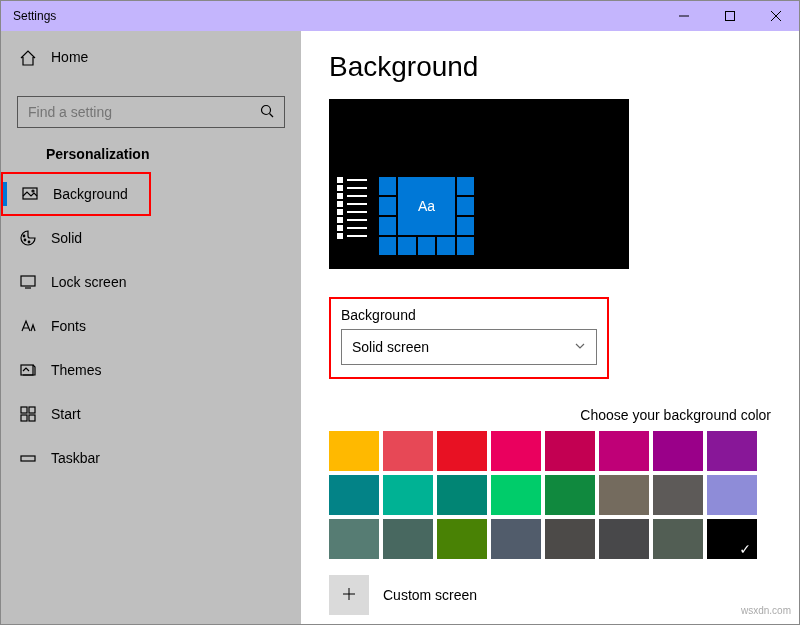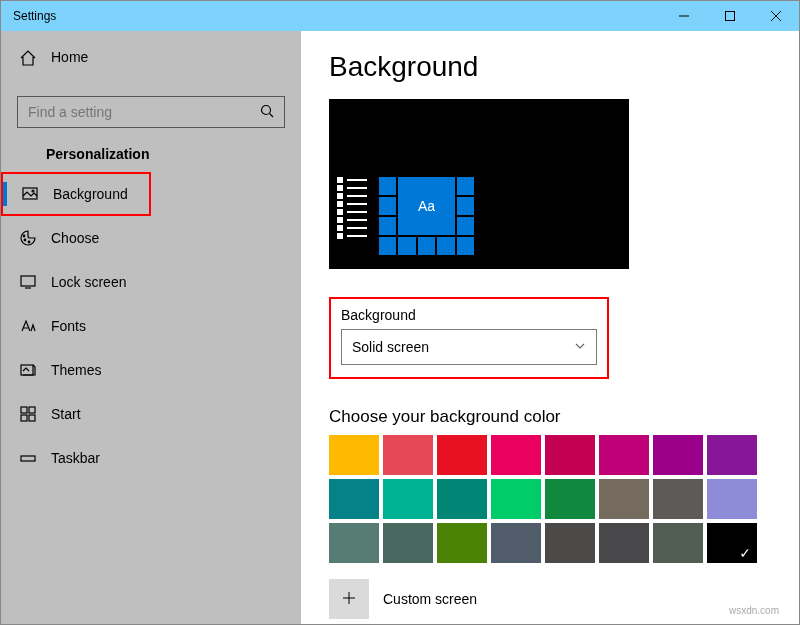--- a/index.html
+++ b/index.html
@@ -12,21 +12,21 @@
     height: 625px;
     overflow: hidden;
     border: 1px solid #888;
     position: relative;
   }
   .titlebar {
     height: 30px;
     display: flex;
     align-items: center;
     justify-content: space-between;
-    background: #7dd3fc;
+    background: #c4b5fd;
   }
   .titlebar-left {
     padding-left: 12px;
     font-size: 12px;
   }
   .titlebar-controls { display: flex; }
   .titlebar-controls .ctl {
     width: 46px;
     height: 30px;
     display: flex;
@@ -146,21 +146,21 @@
   .dropdown {
     border: 1px solid #7a7a7a;
     height: 36px;
     display: flex;
     align-items: center;
     justify-content: space-between;
     padding: 0 10px;
     cursor: pointer;
     background: #fff;
   }
-  .section-label { font-size: 17px; margin-bottom: 8px; }
+  .section-label { font-size: 14px; margin-bottom: 8px; text-align: right; }
   .color-grid {
     display: grid;
     grid-template-columns: repeat(8, 50px);
     grid-auto-rows: 40px;
     gap: 4px;
     width: fit-content;
     margin-bottom: 16px;
   }
   .swatch {
     cursor: pointer;
@@ -178,21 +178,21 @@
   }
   .custom-btn {
     width: 40px; height: 40px;
     background: #dadada;
     display:flex; align-items:center; justify-content:center;
     font-size: 20px;
     cursor: pointer;
   }
   .watermark {
     position: absolute;
-    right: 20px; bottom: 8px;
+    right: 8px; bottom: 8px;
     font-size: 10px;
     color: #aaa;
   }
 </style>
 </head>
 <body>
 
 <div class="titlebar">
   <div class="titlebar-left">Settings</div>
   <div class="titlebar-controls">
@@ -247,21 +247,21 @@
             </svg></span>
           <span>Background</span>
         </div>
         <div class="nav-item">
           <span class="icon"><svg width="18" height="18" viewBox="0 0 18 18" fill="none" stroke="#000" stroke-width="1.2">
               <path d="M9 2 A7 7 0 1 0 16 9 H11 A2 2 0 0 1 9 7 Z"></path>
               <circle cx="5" cy="7" r="0.8" fill="#000"></circle>
               <circle cx="6" cy="11" r="0.8" fill="#000"></circle>
               <circle cx="10" cy="13" r="0.8" fill="#000"></circle>
             </svg></span>
-          <span>Choose</span>
+          <span>Solid</span>
         </div>
         <div class="nav-item">
           <span class="icon"><svg width="18" height="18" viewBox="0 0 18 18" fill="none" stroke="#000" stroke-width="1.2">
               <rect x="2" y="3" width="14" height="10"></rect>
               <line x1="6" y1="15" x2="12" y2="15"></line>
             </svg></span>
           <span>Lock screen</span>
         </div>
         <div class="nav-item">
           <span class="icon"><svg width="18" height="18" viewBox="0 0 18 18" fill="none" stroke="#000" stroke-width="1.2">

